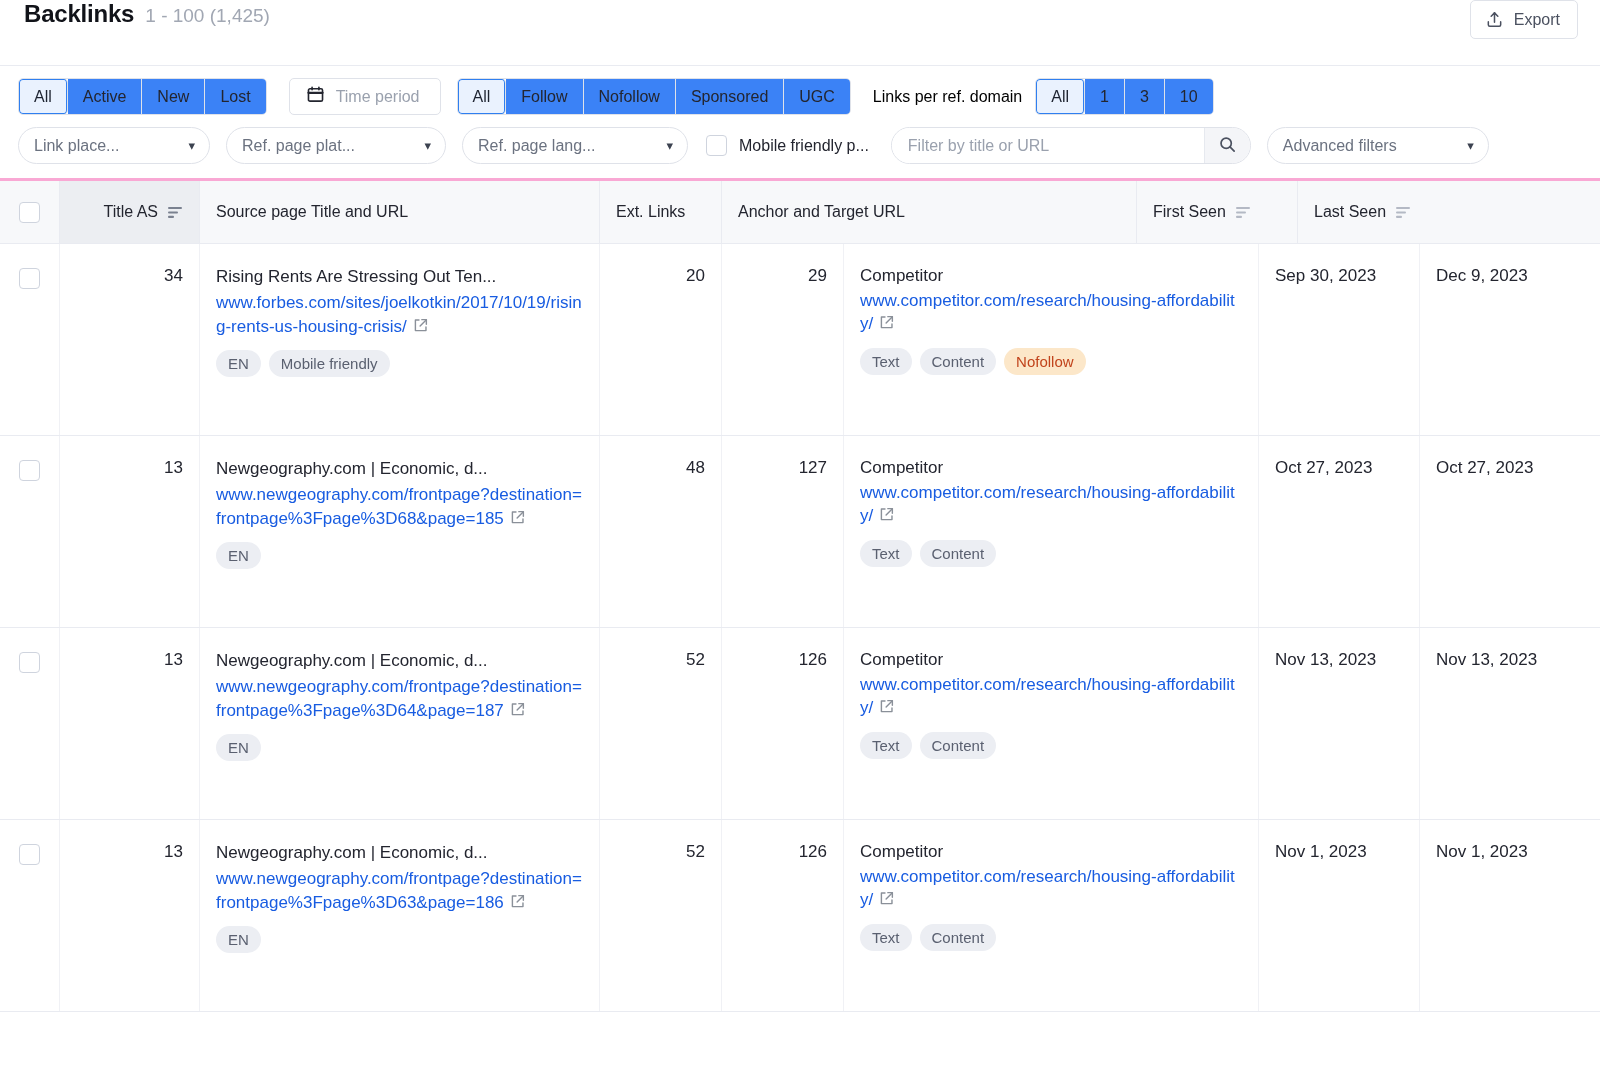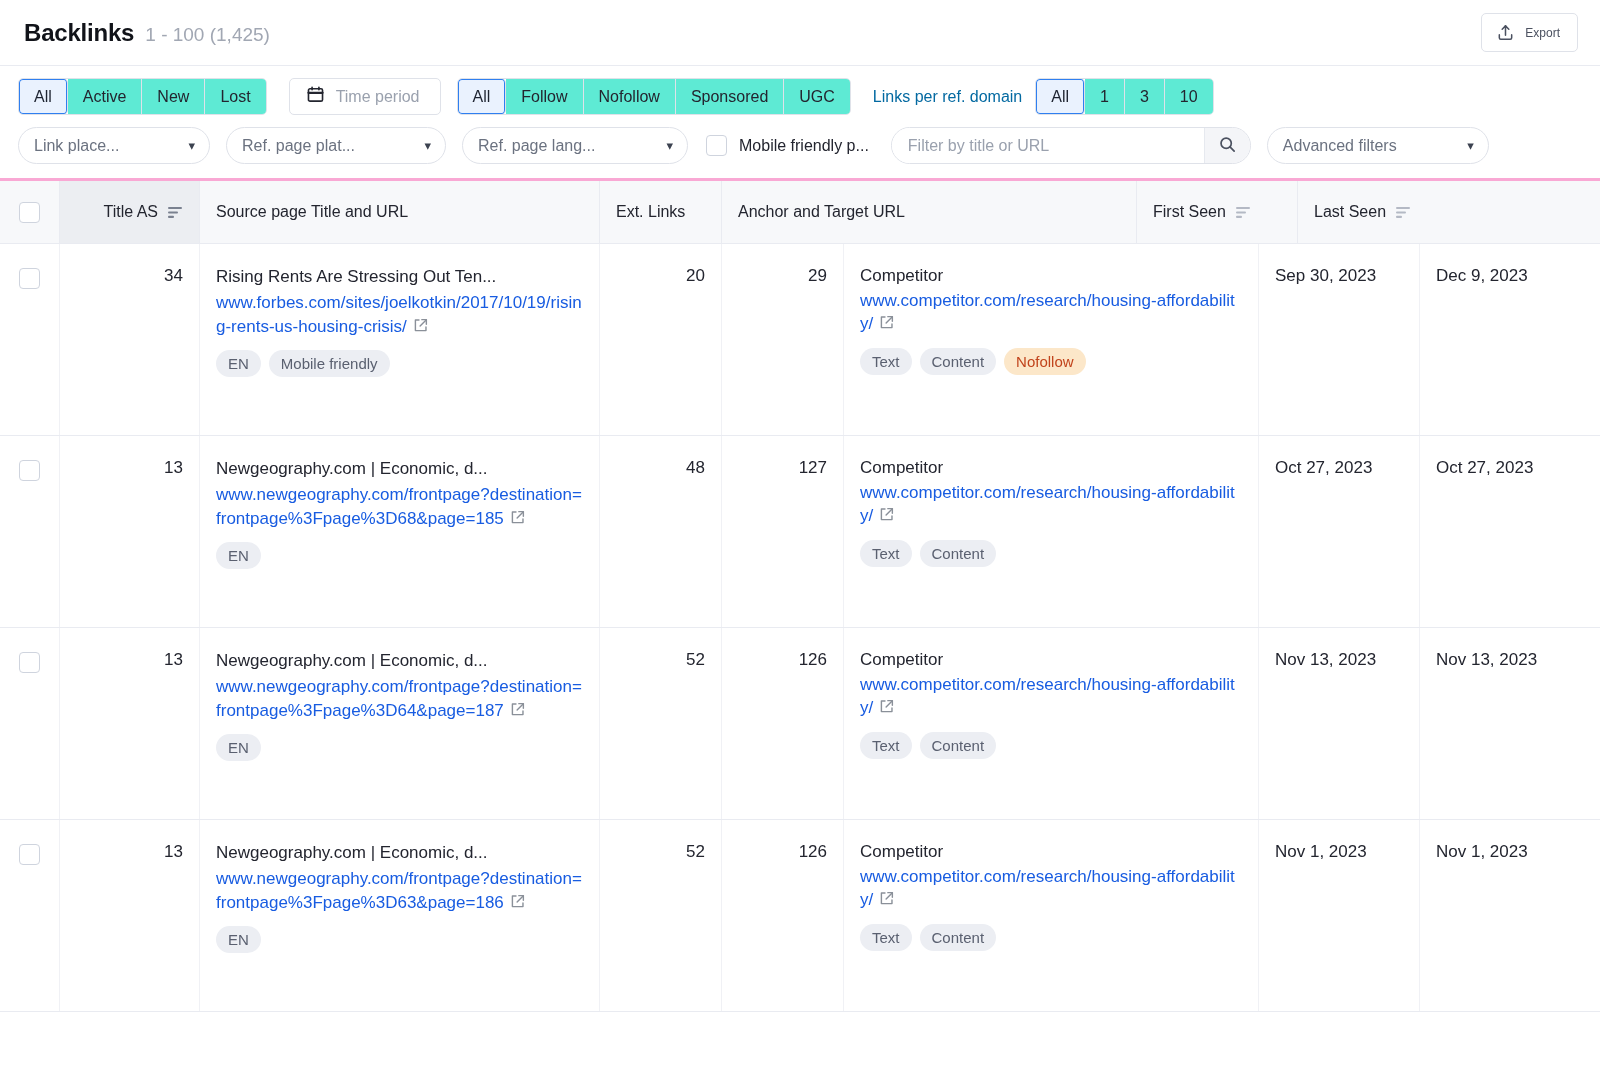--- a/index.html
+++ b/index.html
@@ -9,21 +9,20 @@
     background: #ffffff;
     font-family: "Liberation Sans", sans-serif;
     color: #23252f;
     overflow: hidden;
   }
 
   
   .page-header {
     height: 66px;
     display: flex;
-    align-items: center;
     padding: 0 22px 0 24px;
     border-bottom: 1px solid #e9ebf1;
   }
   .title-group { display: flex; align-items: baseline; gap: 11px; }
   .title {
     font-size: 24px;
     font-weight: bold;
     letter-spacing: -0.2px;
     color: #111319;
   }
@@ -35,21 +34,21 @@
   .spacer { flex: 1; }
   .export-btn {
     display: flex;
     align-items: center;
     gap: 10px;
     height: 39px;
     padding: 0 17px 0 14px;
     border: 1px solid #dfe2e9;
     border-radius: 5px;
     background: #fff;
-    font-size: 12px;
+    font-size: 16px;
     color: #4b5160;
     cursor: pointer;
   }
   .export-btn svg { display: block; }
 
   
   .filters {
     padding: 12px 22px 14px 18px;
     border-bottom: 3px solid #f9a8d4;
   }
@@ -71,21 +70,21 @@
     background: #fff;
   }
   .seg-item {
     display: flex;
     align-items: center;
     justify-content: center;
     padding: 0 15px;
     font-size: 16px;
     color: #23252f;
     border-right: 1px solid #dfe2e9;
-    background: #5eead4;
+    background: #3b82f6;
     cursor: pointer;
     white-space: nowrap;
   }
   .seg-item:last-child { border-right: none; }
   .seg-item.active {
     background: #eaf2fe;
     color: #1d2330;
     box-shadow: inset 0 0 0 1px #2f7ff0;
     border-radius: 4px;
   }
@@ -105,21 +104,21 @@
     background: #fff;
     font-size: 16px;
     color: #9aa1ae;
     cursor: pointer;
     white-space: nowrap;
   }
   .pill.rounded-sm { border-radius: 5px; }
 
   .links-label {
     font-size: 16px;
-    color: #0369a1;
+    color: #000000;
     margin: 0 13px 0 0;
     white-space: nowrap;
   }
 
   
   .dd {
     display: inline-flex;
     align-items: center;
     justify-content: space-between;
     gap: 14px;

